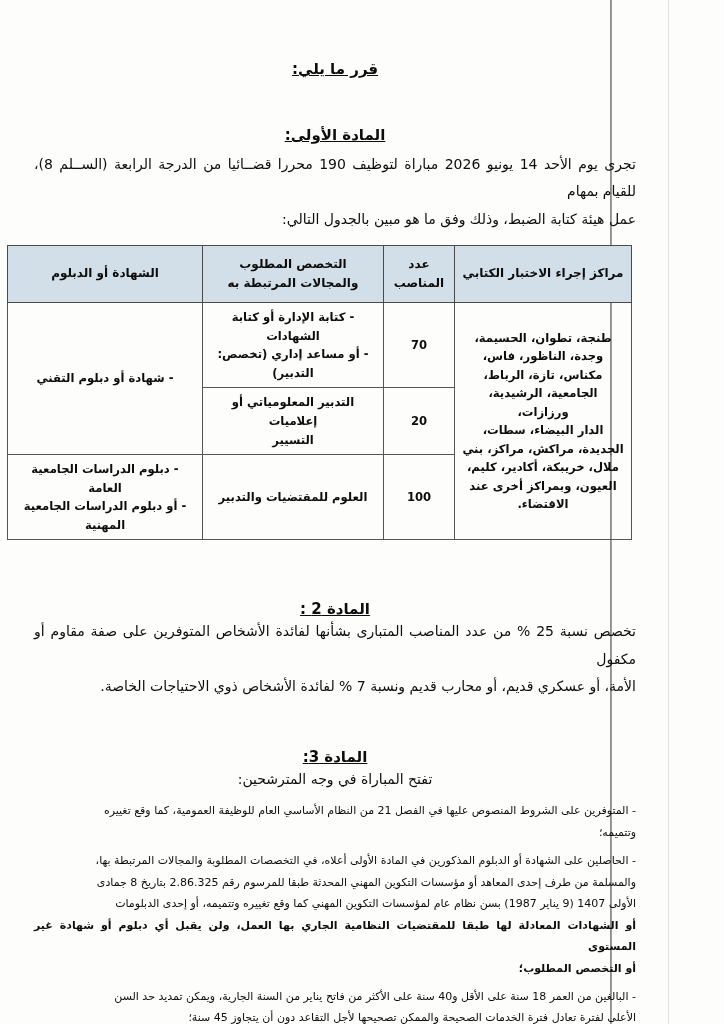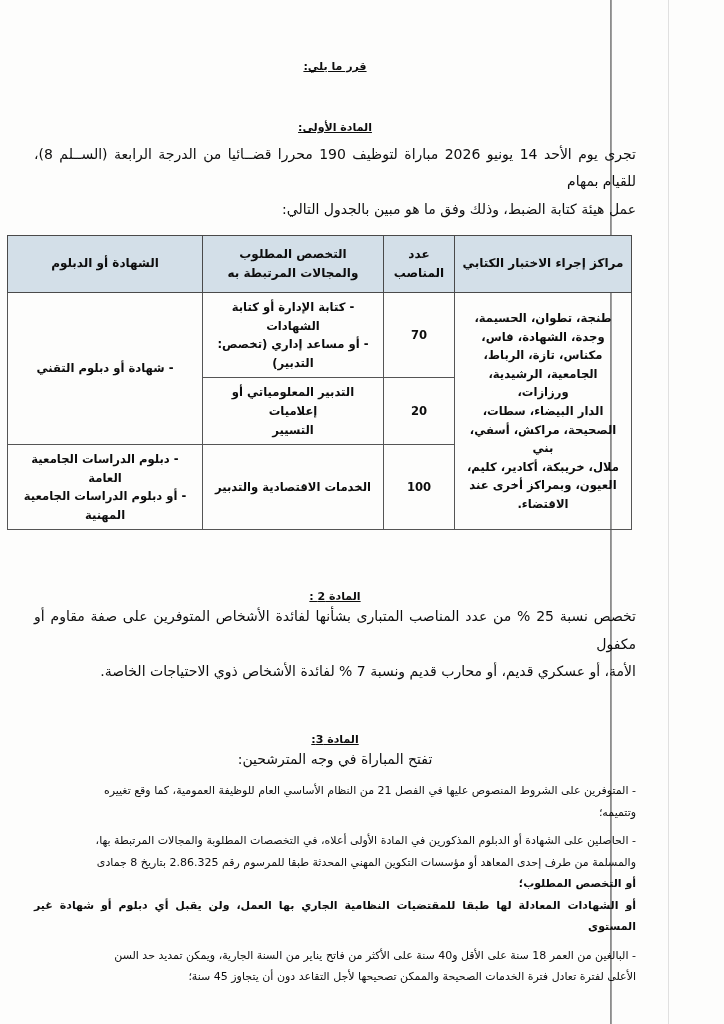--- a/index.html
+++ b/index.html
@@ -49,21 +49,21 @@
     top: 0;
     right: 88px;   
     left: 34px;
     direction: rtl;
     text-align: justify;
   }
 
   .heading {
     font-weight: bold;
     text-decoration: underline;
-    font-size: 11px;
+    font-size: 15px;
     letter-spacing: 0;
   }
   .heading-center {
     text-align: center;
     margin-top: 34px;
   }
 
   .para {
     font-size: 14px;
     line-height: 1.95;
@@ -161,25 +161,25 @@
           <th class="col-centers">مراكز إجراء الاختبار الكتابي</th>
           <th class="col-num">عدد المناصب</th>
           <th class="col-spec">التخصص المطلوب والمجالات المرتبطة به</th>
           <th class="col-dipl">الشهادة أو الدبلوم</th>
         </tr>
       </thead>
       <tbody>
         <tr>
           <td class="centers" rowspan="3">
             <span class="ln">طنجة، تطوان، الحسيمة،</span>
-            <span class="ln">وجدة، الشهادة، فاس،</span>
+            <span class="ln">وجدة، الناظور، فاس،</span>
             <span class="ln">مكناس، تازة، الرباط،</span>
             <span class="ln">الجامعية، الرشيدية، ورزازات،</span>
             <span class="ln">الدار البيضاء، سطات،</span>
-            <span class="ln">الصحيحة، مراكش، أسفي، بني</span>
+            <span class="ln">الجديدة، مراكش، مراكز، بني</span>
             <span class="ln">ملال، خريبكة، أكادير، كليم،</span>
             <span class="ln">العيون، وبمراكز أخرى عند</span>
             <span class="ln">الاقتضاء.</span>
           </td>
           <td class="num">70</td>
           <td class="spec">
             <span class="ln">- كتابة الإدارة أو كتابة</span>
             <span class="ln">الشهادات</span>
             <span class="ln">- أو مساعد إداري (تخصص:</span>
             <span class="ln">التدبير)</span>
@@ -191,21 +191,21 @@
         <tr>
           <td class="num">20</td>
           <td class="spec">
             <span class="ln">التدبير المعلومياتي أو إعلاميات</span>
             <span class="ln">التسيير</span>
           </td>
         </tr>
         <tr>
           <td class="num">100</td>
           <td class="spec">
-            <span class="ln">الخدمات الاقتصادية والتدبير</span>
+            <span class="ln">العلوم للمقتضيات والتدبير</span>
           </td>
           <td class="dipl">
             <span class="ln">- دبلوم الدراسات الجامعية العامة</span>
             <span class="ln">- أو دبلوم الدراسات الجامعية</span>
             <span class="ln">المهنية</span>
           </td>
         </tr>
       </tbody>
     </table>
   </div>
@@ -222,22 +222,23 @@
   <div class="gap-sm"></div>
   <div class="bullet-para">
     <span class="ln">- المتوفرين على الشروط المنصوص عليها في الفصل 21 من النظام الأساسي العام للوظيفة العمومية، كما وقع تغييره</span>
     <span class="ln">وتتميمه؛</span>
   </div>
 
   <div class="gap-sm"></div>
   <div class="bullet-para">
     <span class="ln">- الحاصلين على الشهادة أو الدبلوم المذكورين في المادة الأولى أعلاه، في التخصصات المطلوبة والمجالات المرتبطة بها،</span>
     <span class="ln">والمسلمة من طرف إحدى المعاهد أو مؤسسات التكوين المهني المحدثة طبقا للمرسوم رقم 2.86.325 بتاريخ 8 جمادى</span>
+    <span class="ln">الأولى 1407 (9 يناير 1987) بسن نظام عام لمؤسسات التكوين المهني كما وقع تغييره وتتميمه، أو إحدى الدبلومات</span>
+    <span class="ln bold">أو الشهادات المعادلة لها طبقا للمقتضيات النظامية الجاري بها العمل، ولن يقبل أي دبلوم أو شهادة غير المستوى</span>
     <span class="ln bold">أو التخصص المطلوب؛</span>
-    <span class="ln bold">أو الشهادات المعادلة لها طبقا للمقتضيات النظامية الجاري بها العمل، ولن يقبل أي دبلوم أو شهادة غير المستوى</span>
   </div>
 
   <div class="gap-sm"></div>
   <div class="bullet-para">
     <span class="ln">- البالغين من العمر 18 سنة على الأقل و40 سنة على الأكثر من فاتح يناير من السنة الجارية، ويمكن تمديد حد السن</span>
     <span class="ln">الأعلى لفترة تعادل فترة الخدمات الصحيحة والممكن تصحيحها لأجل التقاعد دون أن يتجاوز 45 سنة؛</span>
   </div>
 
   <div class="gap-md"></div>
   <div class="heading heading-center">المادة 4:</div>

